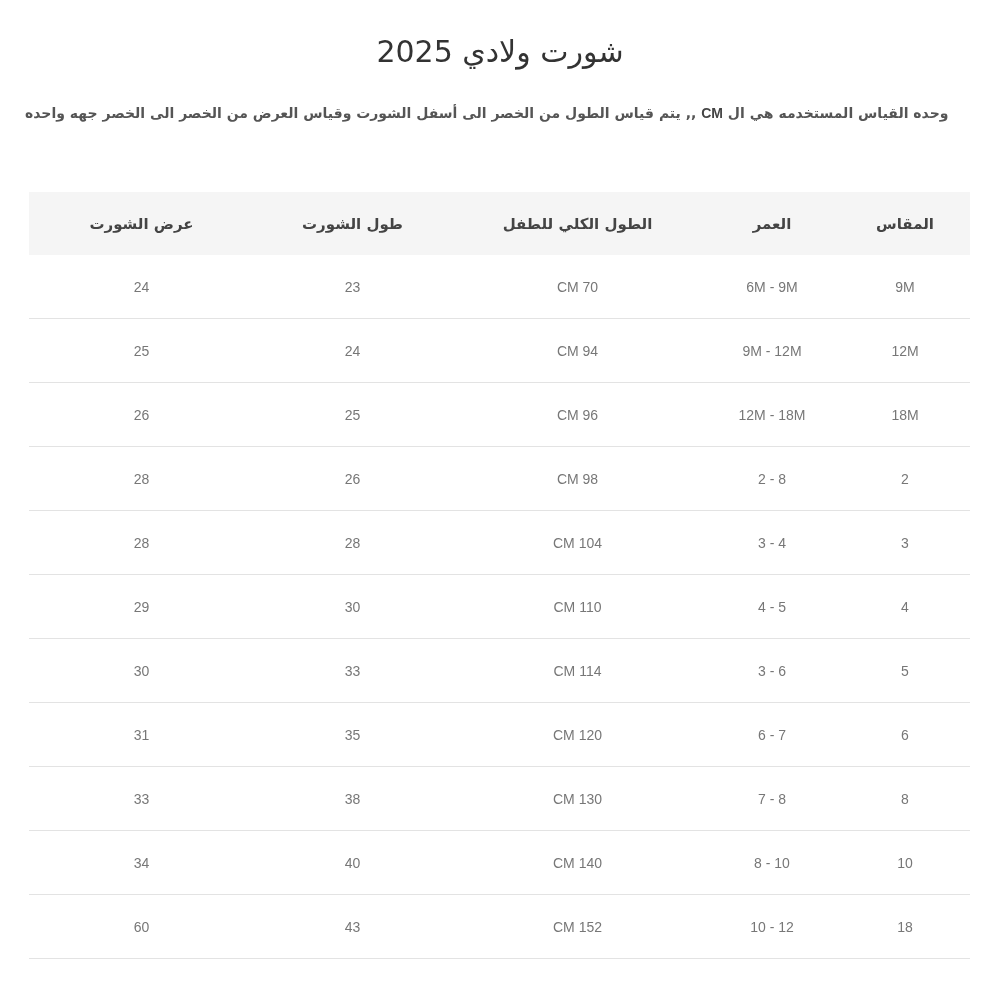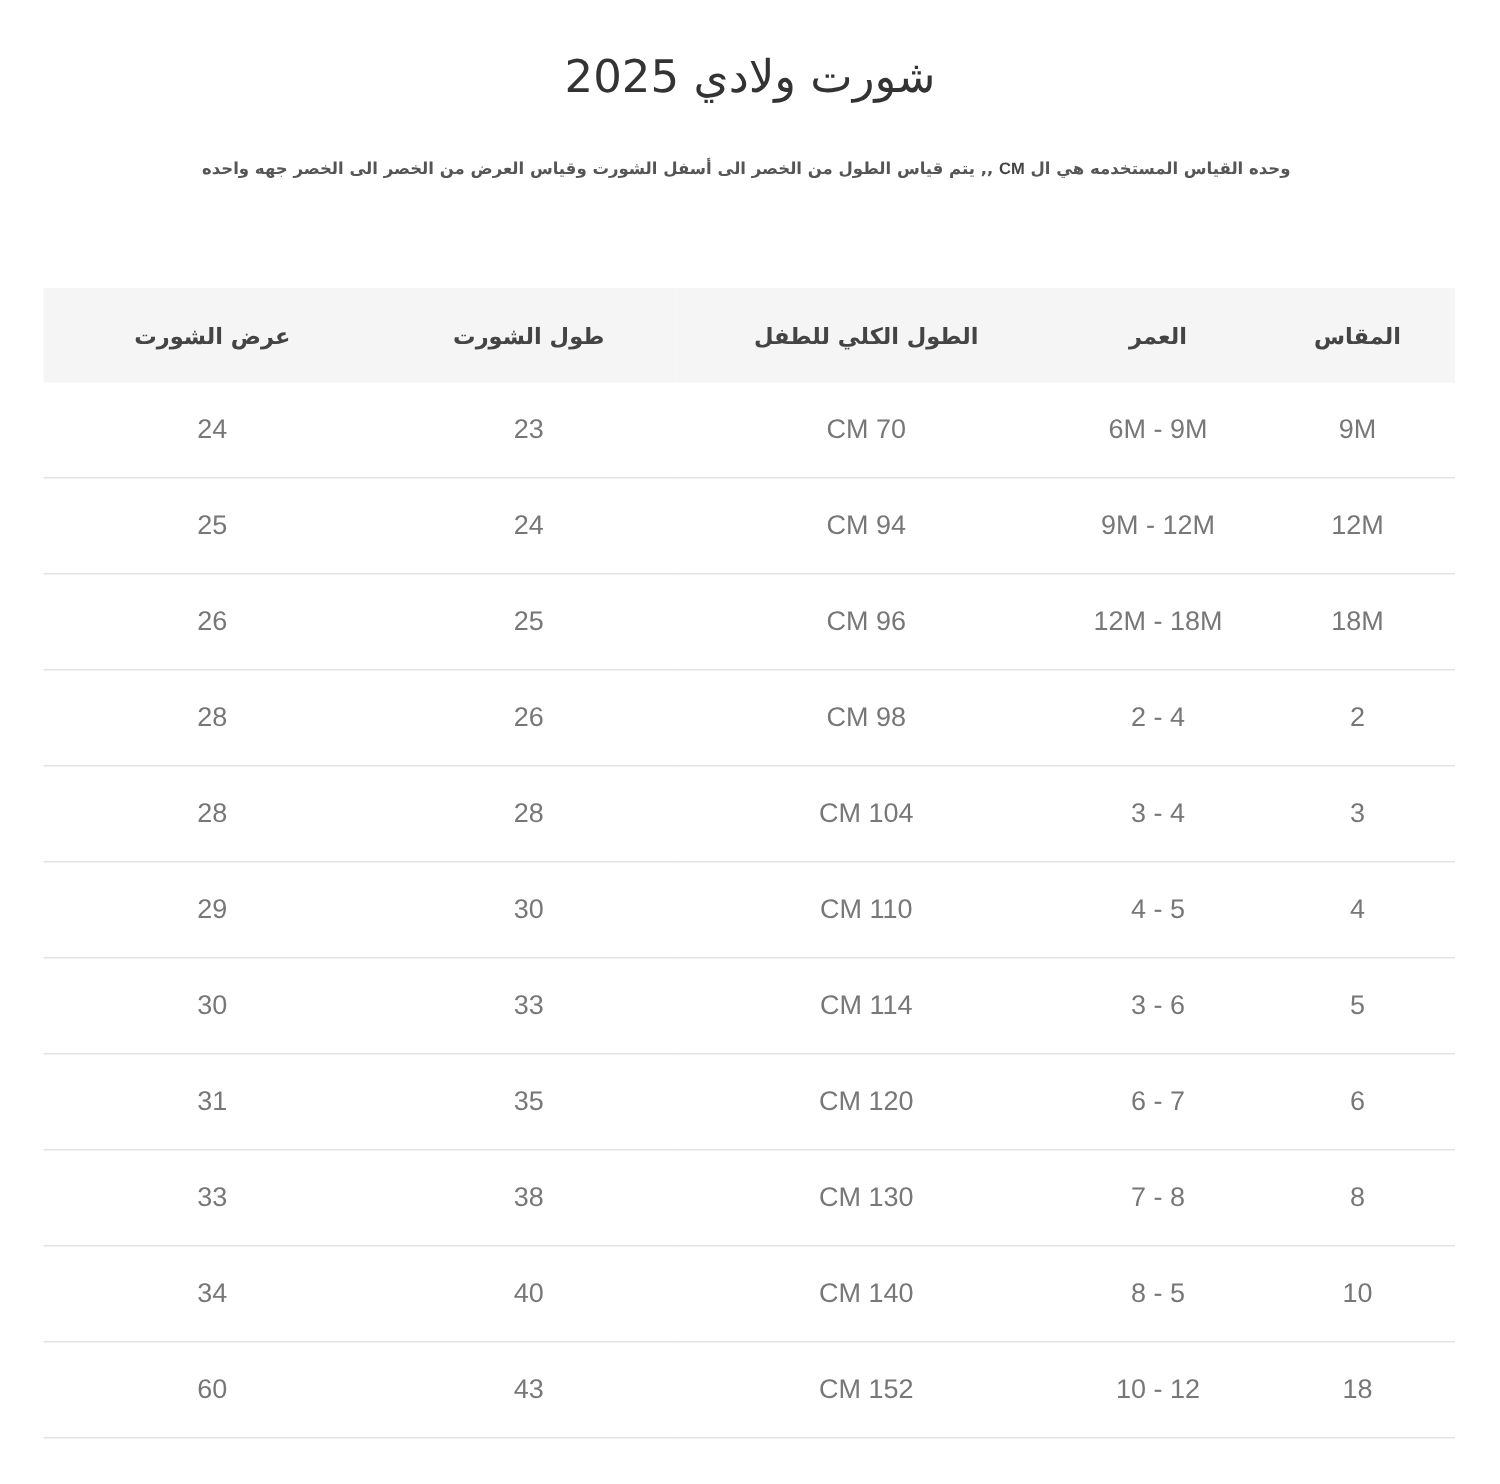--- a/index.html
+++ b/index.html
@@ -30,25 +30,25 @@
       font-weight: normal;
       color: #333333;
       margin: 0;
       line-height: 44px;
     }
     .description {
       position: absolute;
       top: 100px;
       right: 30px;
       width: 945px;
-      font-size: 11px;
+      font-size: 14px;
       line-height: 26px;
       color: #555555;
       font-weight: bold;
-      text-align: center;
+      text-align: left;
       margin: 0;
     }
     .description .unit {
       font-family: "Liberation Sans", sans-serif;
       font-weight: bold;
       color: #444444;
     }
     .size-table {
       position: absolute;
       top: 192px;
@@ -64,21 +64,21 @@
     .size-table th {
       height: 63px;
       font-weight: bold;
       font-size: 15px;
       color: #444444;
       text-align: center;
       padding: 0;
     }
     .size-table td {
       height: 63px;
-      font-size: 18px;
+      font-size: 14px;
       color: #777777;
       text-align: center;
       padding: 0;
       border-bottom: 1px solid #e3e3e3;
       font-family: "Liberation Sans", sans-serif;
     }
     .col-size { width: 130px; }
     .col-age { width: 136px; }
     .col-total { width: 253px; }
     .col-length { width: 197px; }
@@ -126,21 +126,21 @@
       </tr>
       <tr>
         <td>18M</td>
         <td>12M - 18M</td>
         <td>CM 96</td>
         <td>25</td>
         <td>26</td>
       </tr>
       <tr>
         <td>2</td>
-        <td>4 - 2</td>
+        <td>8 - 2</td>
         <td>CM 98</td>
         <td>26</td>
         <td>28</td>
       </tr>
       <tr>
         <td>3</td>
         <td>4 - 3</td>
         <td>CM 104</td>
         <td>28</td>
         <td>28</td>
@@ -168,21 +168,21 @@
       </tr>
       <tr>
         <td>8</td>
         <td>8 - 7</td>
         <td>CM 130</td>
         <td>38</td>
         <td>33</td>
       </tr>
       <tr>
         <td>10</td>
-        <td>5 - 8</td>
+        <td>10 - 8</td>
         <td>CM 140</td>
         <td>40</td>
         <td>34</td>
       </tr>
       <tr>
         <td>18</td>
         <td>12 - 10</td>
         <td>CM 152</td>
         <td>43</td>
         <td>60</td>

